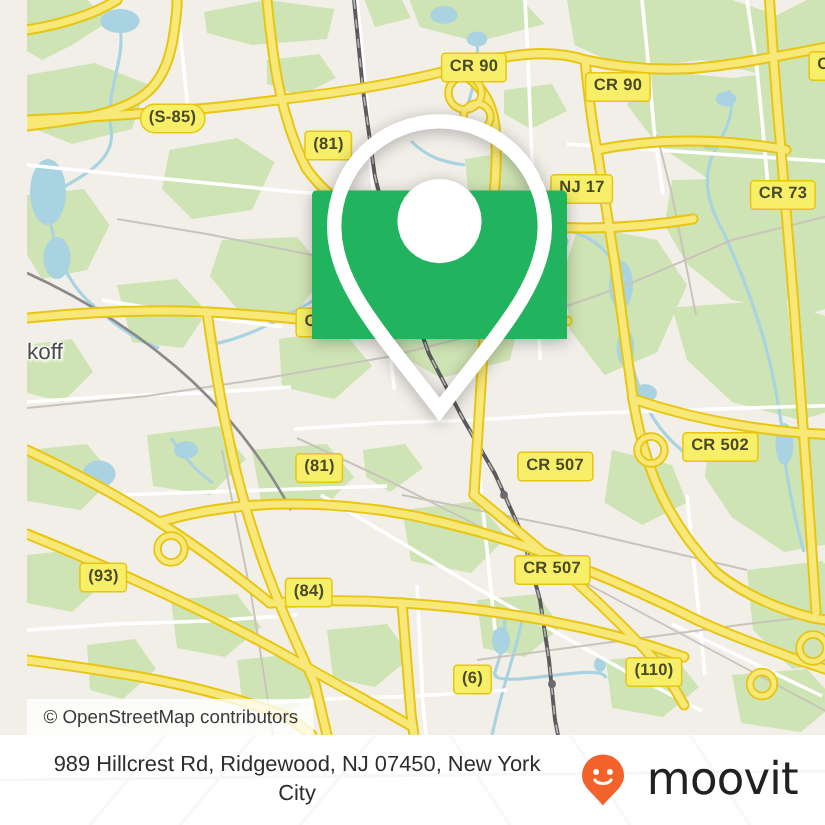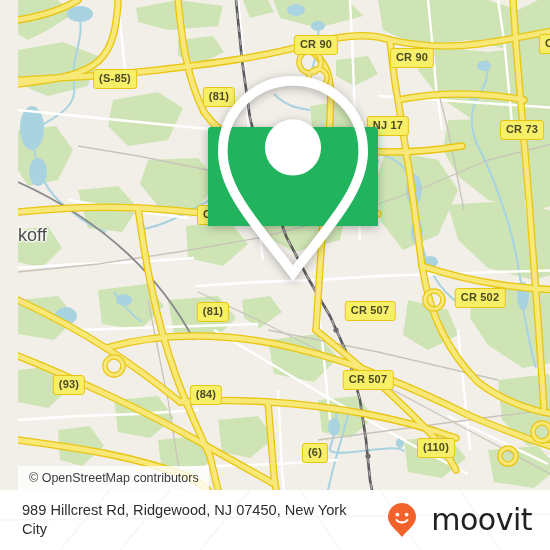--- a/index.html
+++ b/index.html
@@ -40,21 +40,21 @@
     white-space: nowrap;
     letter-spacing: .2px;
     transform: translate(-50%, -50%);
     font-family: "Liberation Sans", sans-serif;
   }
 
   
   .place-label {
     position: absolute;
     transform: translate(0, -50%);
-    font-size: 18px;
+    font-size: 15px;
     color: #4a4a4a;
     text-shadow: 1px 0 2px #fff, -1px 0 2px #fff, 0 1px 2px #fff, 0 -1px 2px #fff,
                  1px 1px 2px #fff, -1px -1px 2px #fff;
     white-space: nowrap;
     font-family: "Liberation Sans", sans-serif;
     text-align: right;
   }
 
   
   .callout {
@@ -115,20 +115,21 @@
   .footer {
     position: absolute;
     left: 0; top: 490px;
     width: 550px; height: 60px;
     background: #ffffff;
     display: flex;
     align-items: center;
     justify-content: space-between;
     padding: 0 18px 0 22px;
     overflow: hidden;
+    text-align: center;
   }
   .footer-bg {
     position: absolute;
     left: 0; top: 0; width: 550px; height: 60px;
     opacity: .10;
     pointer-events: none;
   }
   .address {
     position: relative;
     font-size: 14.6px;
@@ -360,21 +361,21 @@
           <circle cx="524" cy="432" r="9"></circle>
           <circle cx="490" cy="456" r="8"></circle>
         </g>
       </g>
     </svg>
 
     <div id="shield-layer">
         <div class="shield" style="left: 298px; top: 45px;">CR 90</div>
         <div class="shield" style="left: 394px; top: 58px;">CR 90</div>
         <div class="shield" style="left: 507px; top: 44px; margin-left: 36px;">CR 92</div>
-        <div class="shield" style="left: 97px; top: 79px;">(S-85)</div>
+        <div class="shield" style="left: 97px; top: 79px; border-radius: 10px;">(S-85)</div>
         <div class="shield" style="left: 201px; top: 97px;">(81)</div>
         <div class="shield" style="left: 370px; top: 126px;">NJ 17</div>
         <div class="shield" style="left: 504px; top: 130px;">CR 73</div>
         <div class="shield" style="left: 189px; top: 215px;">C</div>
         <div class="shield" style="left: 352px; top: 311px;">CR 507</div>
         <div class="shield" style="left: 462px; top: 298px;">CR 502</div>
         <div class="shield" style="left: 195px; top: 312px;">(81)</div>
         <div class="shield" style="left: 350px; top: 380px;">CR 507</div>
         <div class="shield" style="left: 51px; top: 385px;">(93)</div>
         <div class="shield" style="left: 188px; top: 395px;">(84)</div>

